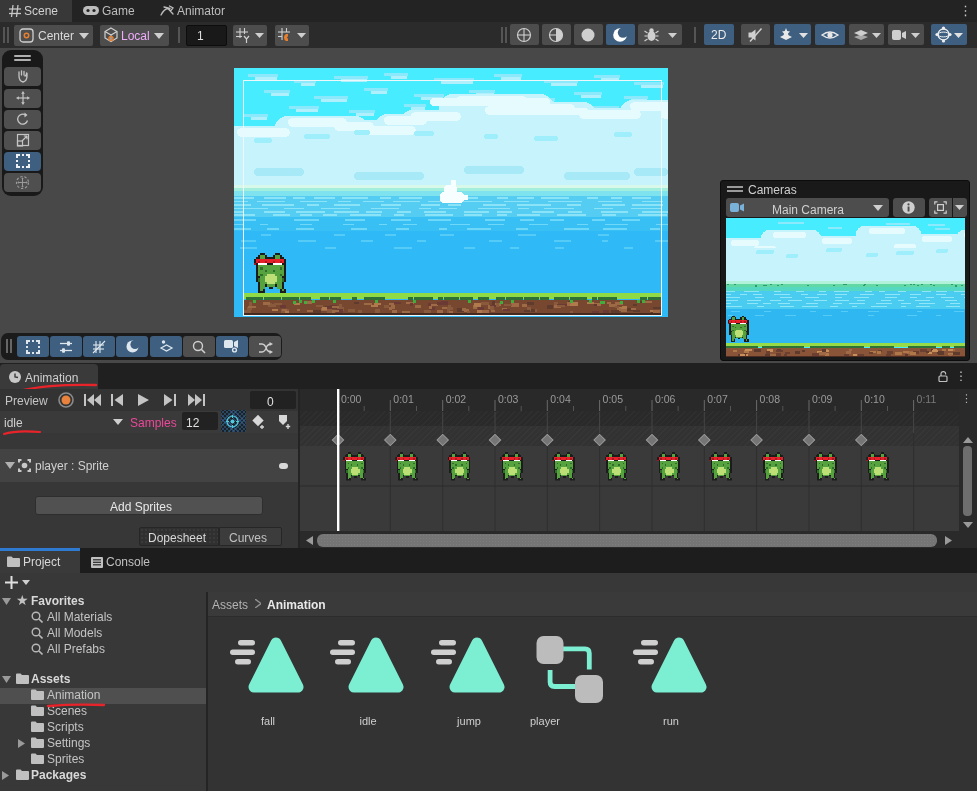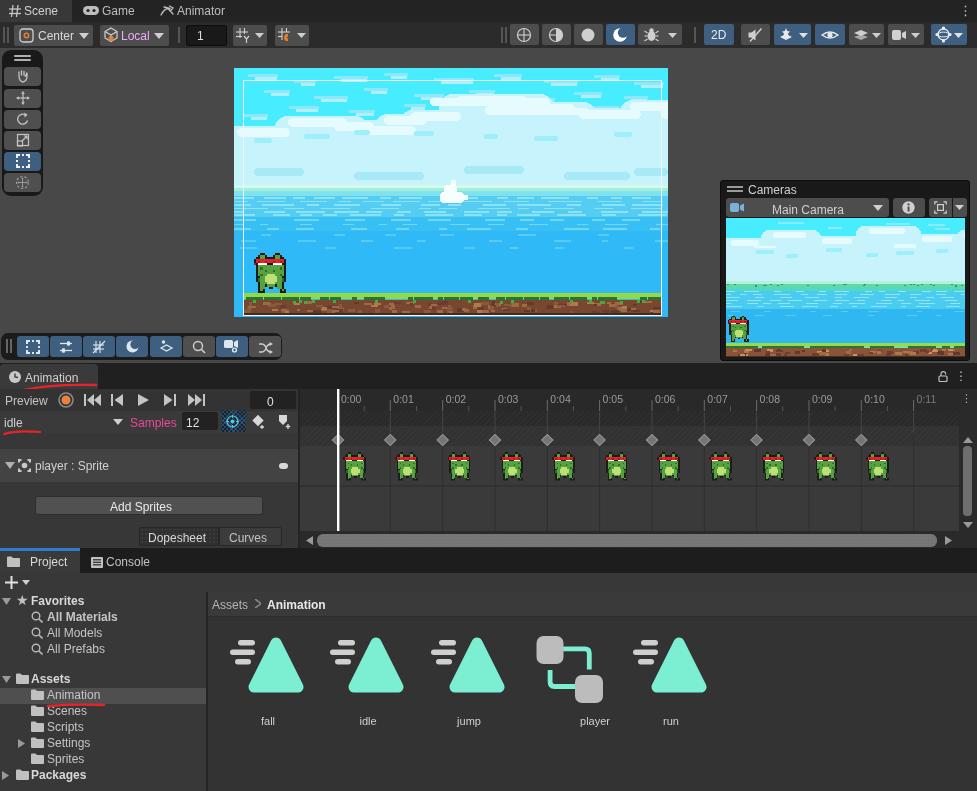--- a/index.html
+++ b/index.html
@@ -1332,21 +1332,21 @@
 <div class="abs" style="left:317px;top:534px;width:620px;height:13px;background:#757575;background-image:radial-gradient(#7e7e7e 0.7px, transparent 0.8px);background-size:3px 3px;border-radius:6px"></div>
 <svg class="abs" width="7" height="9" style="left:945px;top:536px">
       <path d="M0 0 L7 4.5 L0 9 Z" fill="#9a9a9a"></path>
     </svg>
 <div class="abs" style="left:0;top:548px;width:977px;height:243px;background:#1d1d1d"></div>
 <div class="abs" style="left:0;top:550px;width:80px;height:23px;background:#3a3a3a"></div>
 <div class="abs" style="left:0;top:548px;width:80px;height:2.5px;background:#2e7bd1"></div>
 <svg class="abs" width="13" height="11" style="left:7px;top:556px">
       <path d="M0 1.5 Q0 0.5 1 0.5 L4.5 0.5 L6 2 L12 2 Q13 2 13 3 L13 10 Q13 11 12 11 L1 11 Q0 11 0 10 Z" fill="#c0c0c0"></path>
     </svg>
-<div class="abs t12" style="left:30px;top:556px;color:#d8d8d8">Project</div>
+<div class="abs t12" style="left:23px;top:556px;color:#d8d8d8">Project</div>
 <svg class="abs" width="12" height="11" style="left:91px;top:557px">
       <rect x="0" y="0" width="12" height="11" rx="1" fill="#c0c0c0"></rect>
       <g stroke="#282828" stroke-width="1.2">
         <line x1="2" y1="2.8" x2="10" y2="2.8"></line>
         <line x1="2" y1="5.3" x2="10" y2="5.3"></line>
         <line x1="2" y1="7.8" x2="10" y2="7.8"></line>
       </g>
     </svg>
 <div class="abs t12" style="left:106px;top:556px;color:#c0c0c0">Console</div>
 <div class="abs" style="left:0;top:573px;width:977px;height:19px;background:#383838"></div>
@@ -1371,21 +1371,21 @@
 <div class="abs" style="left:0;top:688px;width:206px;height:16px;background:#4f4f4f"></div>
 <svg class="abs" width="9" height="7" style="left:2px;top:598px">
       <path d="M0 0 L9 0 L4.5 7 Z" fill="#9a9a9a"></path>
     </svg>
 <div class="abs" style="left:16px;top:592px;color:#c0c0c0;font-size:14px">★</div>
 <div class="abs t12" style="left:31px;top:595px;color:#d8d8d8;font-weight:bold">Favorites</div>
 <svg class="abs" width="12" height="12" style="left:31px;top:611px">
       <circle cx="5" cy="5" r="3.8" fill="none" stroke="#b8b8b8" stroke-width="1.4"></circle>
       <line x1="8" y1="8" x2="11.5" y2="11.5" stroke="#b8b8b8" stroke-width="1.6"></line>
     </svg>
-<div class="abs t12" style="left:47px;top:611px;color:#c4c4c4;font-weight:bold">All Materials</div>
+<div class="abs t12" style="left:47px;top:611px;color:#c4c4c4;font-weight:normal">All Materials</div>
 <svg class="abs" width="12" height="12" style="left:31px;top:627px">
       <circle cx="5" cy="5" r="3.8" fill="none" stroke="#b8b8b8" stroke-width="1.4"></circle>
       <line x1="8" y1="8" x2="11.5" y2="11.5" stroke="#b8b8b8" stroke-width="1.6"></line>
     </svg>
 <div class="abs t12" style="left:47px;top:627px;color:#c4c4c4;font-weight:normal">All Models</div>
 <svg class="abs" width="12" height="12" style="left:31px;top:643px">
       <circle cx="5" cy="5" r="3.8" fill="none" stroke="#b8b8b8" stroke-width="1.4"></circle>
       <line x1="8" y1="8" x2="11.5" y2="11.5" stroke="#b8b8b8" stroke-width="1.6"></line>
     </svg>
 <div class="abs t12" style="left:47px;top:643px;color:#c4c4c4;font-weight:normal">All Prefabs</div>
@@ -1455,21 +1455,21 @@
       </g>
       <path d="M50 9 L72 53 L28 53 Z" fill="#7ceed2" stroke="#7ceed2" stroke-width="11" stroke-linejoin="round"></path>
     </svg>
 <div class="abs" style="left:429px;top:715px;width:80px;text-align:center;font-size:11px;color:#cfcfcf">jump</div>
 <svg class="abs" width="74" height="70" style="left:532px;top:636px">
       <path d="M31 12.9 L53 12.9 Q57.3 12.9 57.3 17.2 L57.3 33.4" fill="none" stroke="#7ceed2" stroke-width="4.8"></path>
       <path d="M18.1 33.9 L18.1 46 Q18.1 50.5 22.5 50.5 L43.2 50.5" fill="none" stroke="#7ceed2" stroke-width="4.8"></path>
       <rect x="4.5" y="0" width="27" height="28" rx="7" fill="#bcbcbc"></rect>
       <rect x="43" y="39" width="28" height="28" rx="7" fill="#bcbcbc"></rect>
     </svg>
-<div class="abs" style="left:530px;top:715px;width:80px;text-align:right;font-size:11px;color:#cfcfcf">player</div>
+<div class="abs" style="left:530px;top:715px;width:80px;text-align:left;font-size:11px;color:#cfcfcf">player</div>
 <svg class="abs" width="80" height="62" style="left:629px;top:634px">
       <g fill="#cfcfcf">
         <rect x="12" y="6" width="17" height="5.5" rx="2.75"></rect>
         <rect x="4" y="15.5" width="25" height="5.5" rx="2.75"></rect>
         <rect x="9" y="25" width="16" height="5.5" rx="2.75"></rect>
       </g>
       <path d="M50 9 L72 53 L28 53 Z" fill="#7ceed2" stroke="#7ceed2" stroke-width="11" stroke-linejoin="round"></path>
     </svg>
 <div class="abs" style="left:631px;top:715px;width:80px;text-align:center;font-size:11px;color:#cfcfcf">run</div>
 </div>

